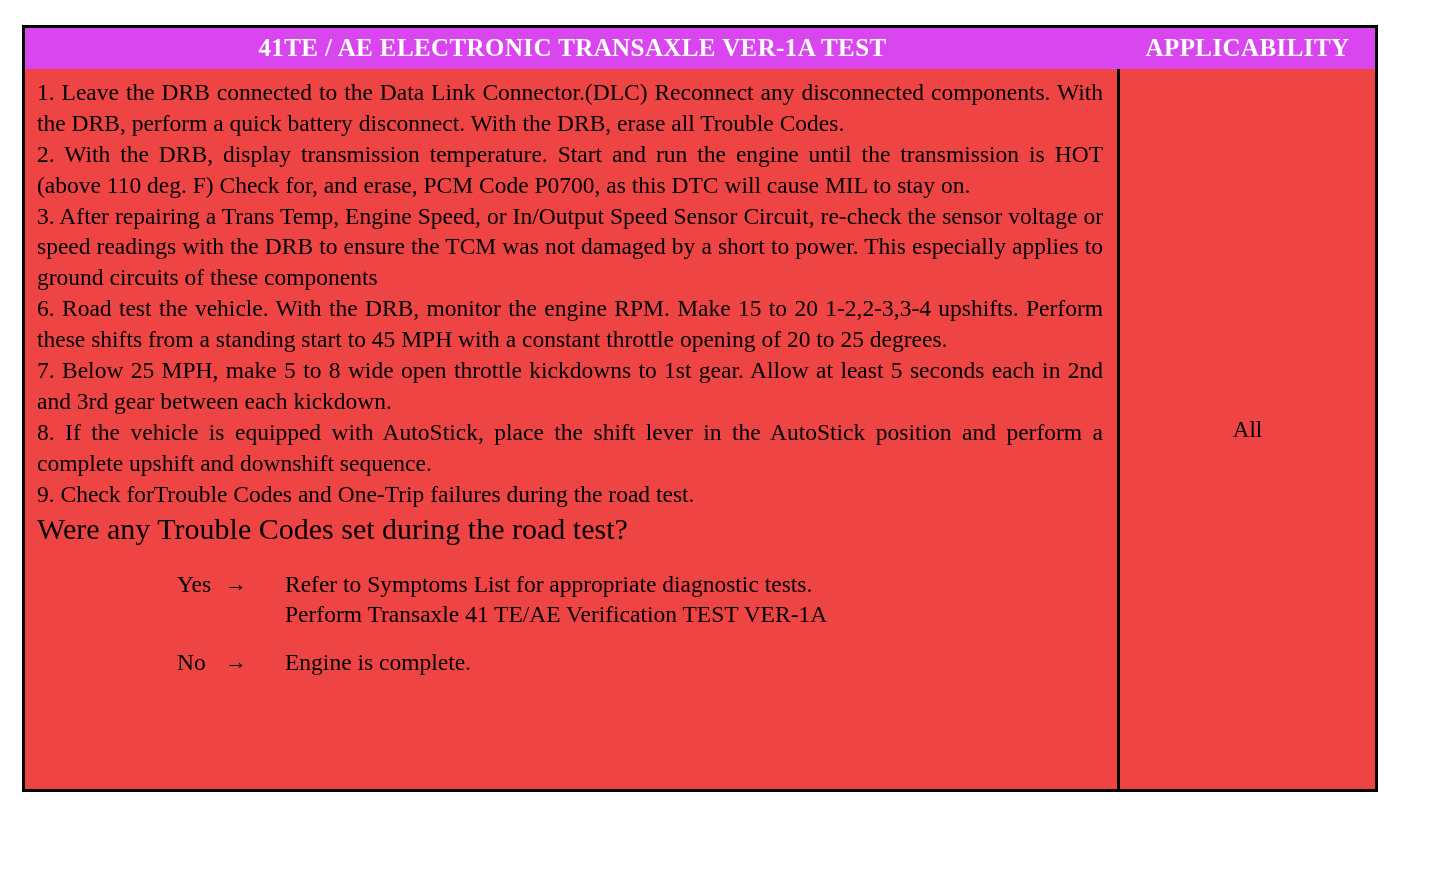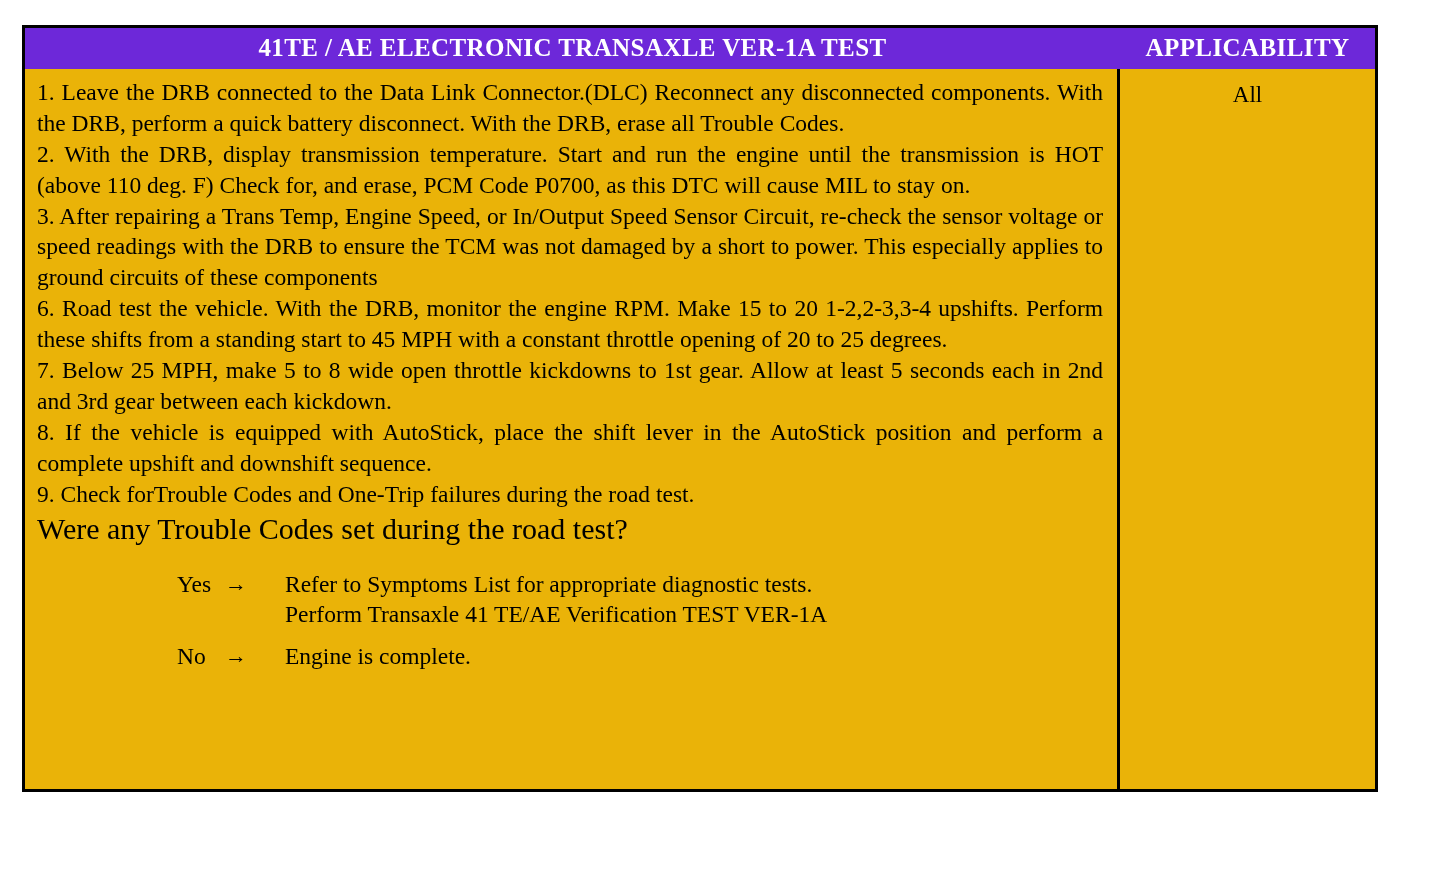--- a/index.html
+++ b/index.html
@@ -28,21 +28,21 @@
     top: 25px;
     width: 1356px;
     border: 3px solid #000000;
     box-sizing: border-box;
     background: #ffffff;
   }
 
   
   .thead {
     display: flex;
-    background: #6d28d9;
+    background: #d946ef;
     color: #ffffff;
     height: 41px;
     align-items: center;
   }
   .th-main {
     flex: 0 0 1095px;
     text-align: center;
     font-size: 25px;
     font-weight: bold;
     letter-spacing: 0.4px;
@@ -55,22 +55,22 @@
     font-size: 25px;
     font-weight: bold;
     letter-spacing: 0.4px;
     line-height: 1;
     padding-bottom: 2px;
   }
 
   
   .tbody {
     display: flex;
-    align-items: flex-start;
-    background: #eab308;
+    align-items: center;
+    background: #ef4444;
   }
   .td-main {
     flex: 0 0 1095px;
     border-right: 3px solid #000000;
     box-sizing: border-box;
     padding: 8px 14px 10px 12px;
     min-height: 720px;
   }
   .td-app {
     flex: 1 1 auto;
@@ -106,21 +106,21 @@
     margin-top: 20px;
     padding-left: 140px;
   }
   .answer-row {
     display: flex;
     align-items: flex-start;
     font-size: 23.5px;
     line-height: 1.28;
   }
   .answer-row + .answer-row {
-    margin-top: 12px;
+    margin-top: 18px;
   }
   .ans-label {
     flex: 0 0 48px;
     text-align: left;
   }
   .ans-arrow {
     flex: 0 0 60px;
     text-align: left;
     font-size: 22px;
     padding-top: 1px;

